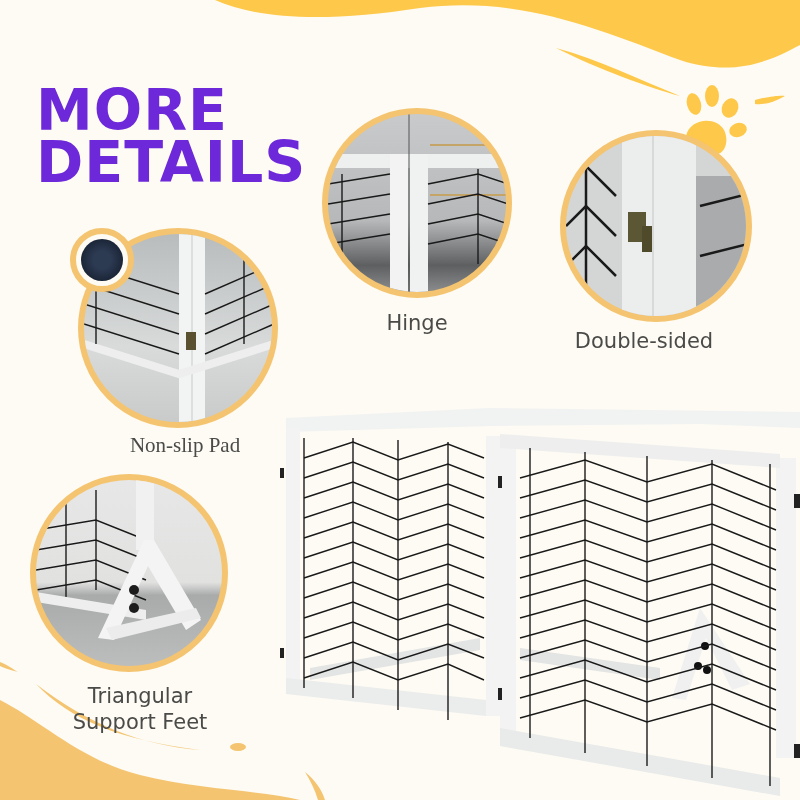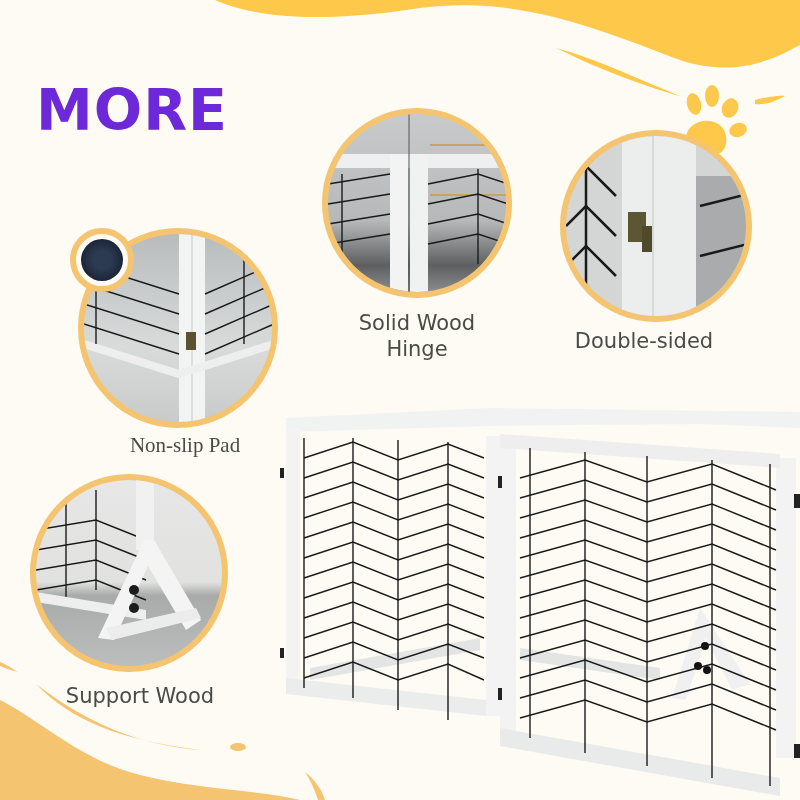--- a/index.html
+++ b/index.html
@@ -30,20 +30,21 @@
 <svg class="abs" style="left:0;top:640px" width="340" height="160" viewBox="0 0 340 160">
   <path d="M0 60 C40 80 80 120 140 135 C200 150 260 150 300 160 L0 160 Z" fill="#f4c470"></path>
   <path d="M0 22 C10 26 14 30 18 32 C10 30 4 28 0 26 Z" fill="#f4c470"></path>
   <path d="M36 44 C70 80 120 100 200 110 C140 105 90 85 36 44 Z" fill="#f4c470"></path>
   <ellipse cx="238" cy="107" rx="8" ry="4" fill="#f4c470"></ellipse>
   <path d="M305 132 C315 140 322 150 325 160 L318 160 C315 150 310 140 305 132 Z" fill="#f4c470"></path>
 </svg>
 
 <div class="abs title">
   <div>MORE</div>
+  <div>DETAILS</div>
 </div>
 
 <div class="abs circle" style="left:78px;top:228px;width:200px;height:200px;background:linear-gradient(180deg,#b8bcbc 0%,#d9dbdb 60%,#c9cbcb 100%);">
   <svg width="190" height="190" viewBox="0 0 190 190">
     <rect x="95" y="0" width="26" height="190" fill="#f2f3f3"></rect>
     <line x1="108" y1="0" x2="108" y2="190" stroke="#c8cacb" stroke-width="1"></line>
     <path d="M0 110 L95 140 L190 110" stroke="#eeeeee" stroke-width="8" fill="none"></path>
     <g class="wire">
       <path d="M0 30 L95 60"></path>
         <path d="M0 50 L95 80"></path>
@@ -80,21 +81,20 @@
       <path d="M100 70 L150 60 L180 70"></path>
         <path d="M100 90 L150 80 L180 90"></path>
         <path d="M100 110 L150 100 L180 110"></path>
         <path d="M100 130 L150 120 L180 130"></path>
       <line x1="14" y1="60" x2="14" y2="160"></line>
         <line x1="150" y1="55" x2="150" y2="150"></line>
     </g>
   </svg>
 </div>
 <div class="abs caption" style="left:322px;top:310px;width:190px;">
-  <div>Solid Wood</div>
   <div>Hinge</div>
 </div>
 
 <div class="abs circle" style="left:560px;top:130px;width:192px;height:192px;background:#d4d6d6;">
   <svg width="182" height="182" viewBox="0 0 182 182">
     <rect x="56" y="0" width="74" height="182" fill="#eceded"></rect>
     <line x1="87" y1="0" x2="87" y2="182" stroke="#c4c6c7" stroke-width="1"></line>
     <rect x="130" y="40" width="52" height="142" fill="#a9abac"></rect>
     <g class="wire" style="stroke-width:2.5">
       <line x1="20" y1="30" x2="20" y2="182"></line>
@@ -124,21 +124,22 @@
     </g>
     <path d="M0 112 L110 130 L110 140 L0 122 Z" fill="#eeeeee"></path>
     <rect x="100" y="0" width="18" height="70" fill="#f1f1f1"></rect>
     <path d="M108 60 L62 158 L78 160 L112 86 L150 150 L165 140 L118 60 Z" fill="#f4f4f4"></path>
     <path d="M70 148 L160 128 L165 138 L76 160 Z" fill="#ececec"></path>
     <circle cx="98" cy="110" r="5" fill="#1c1c1c"></circle>
     <circle cx="98" cy="128" r="5" fill="#1c1c1c"></circle>
   </svg>
 </div>
 <div class="abs caption" style="left:40px;top:683px;width:200px;">
-  <div>Support Wood</div>
+  <div>Triangular</div>
+  <div>Support Feet</div>
 </div>
 
 <svg class="abs" style="left:280px;top:398px" width="520" height="402" viewBox="0 0 520 402">
 
   <path d="M6 20 L210 10 L520 14 L520 30 L420 26 L210 28 L6 34 Z" fill="#f1f2f2"></path>
 
   <rect x="6" y="30" width="14" height="262" fill="#f3f3f3"></rect>
   <rect x="206" y="38" width="14" height="280" fill="#f3f3f3"></rect>
   <path d="M6 280 L206 302 L206 318 L6 296 Z" fill="#ebecec"></path>
 

